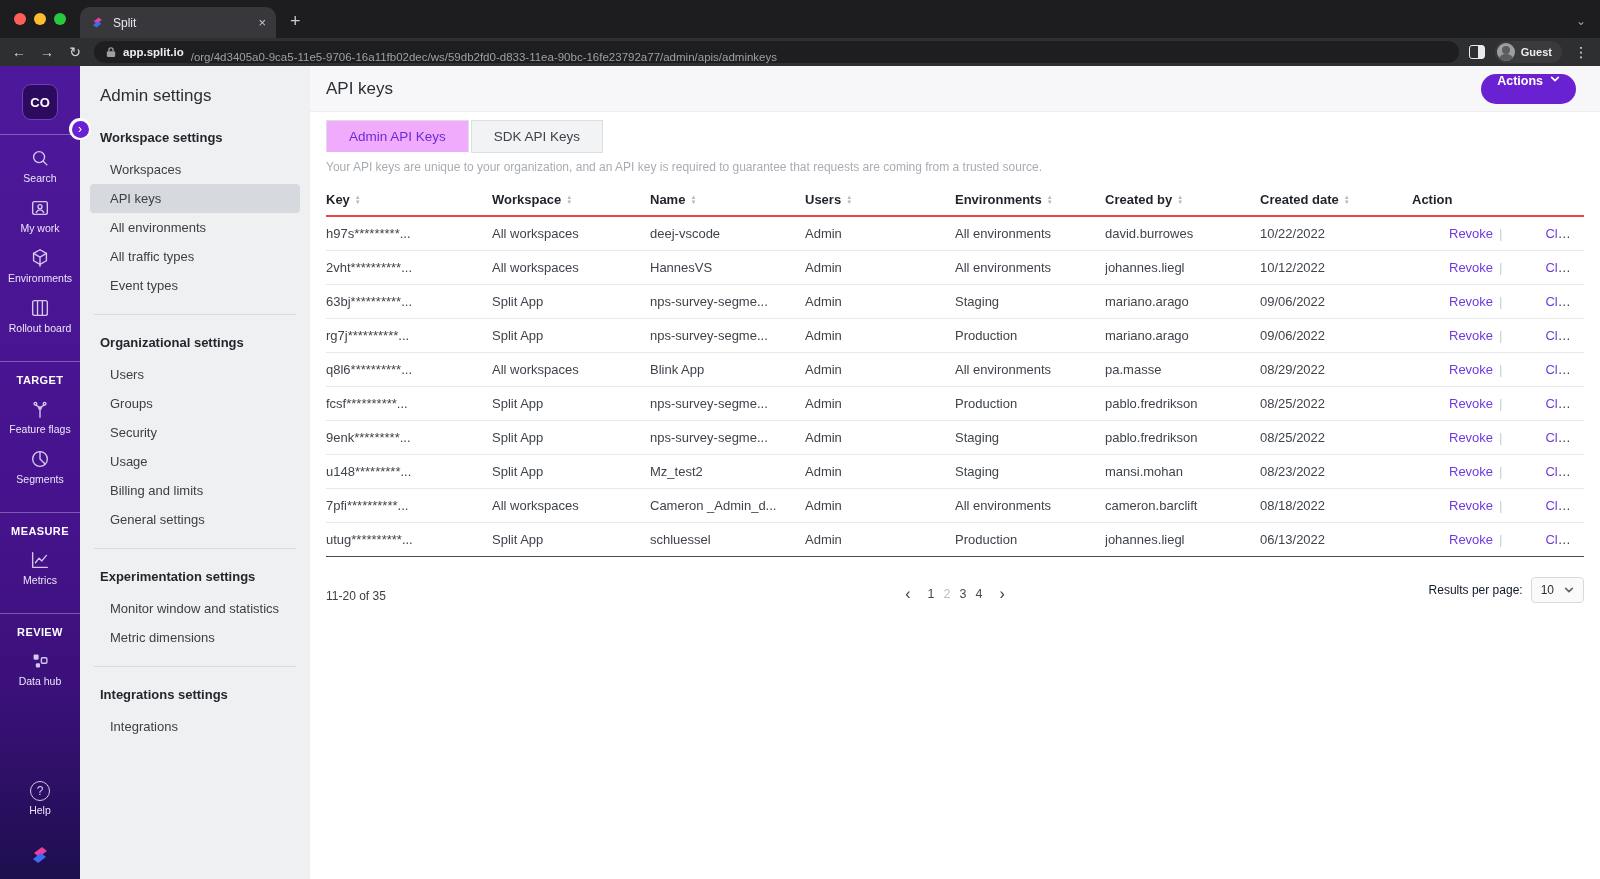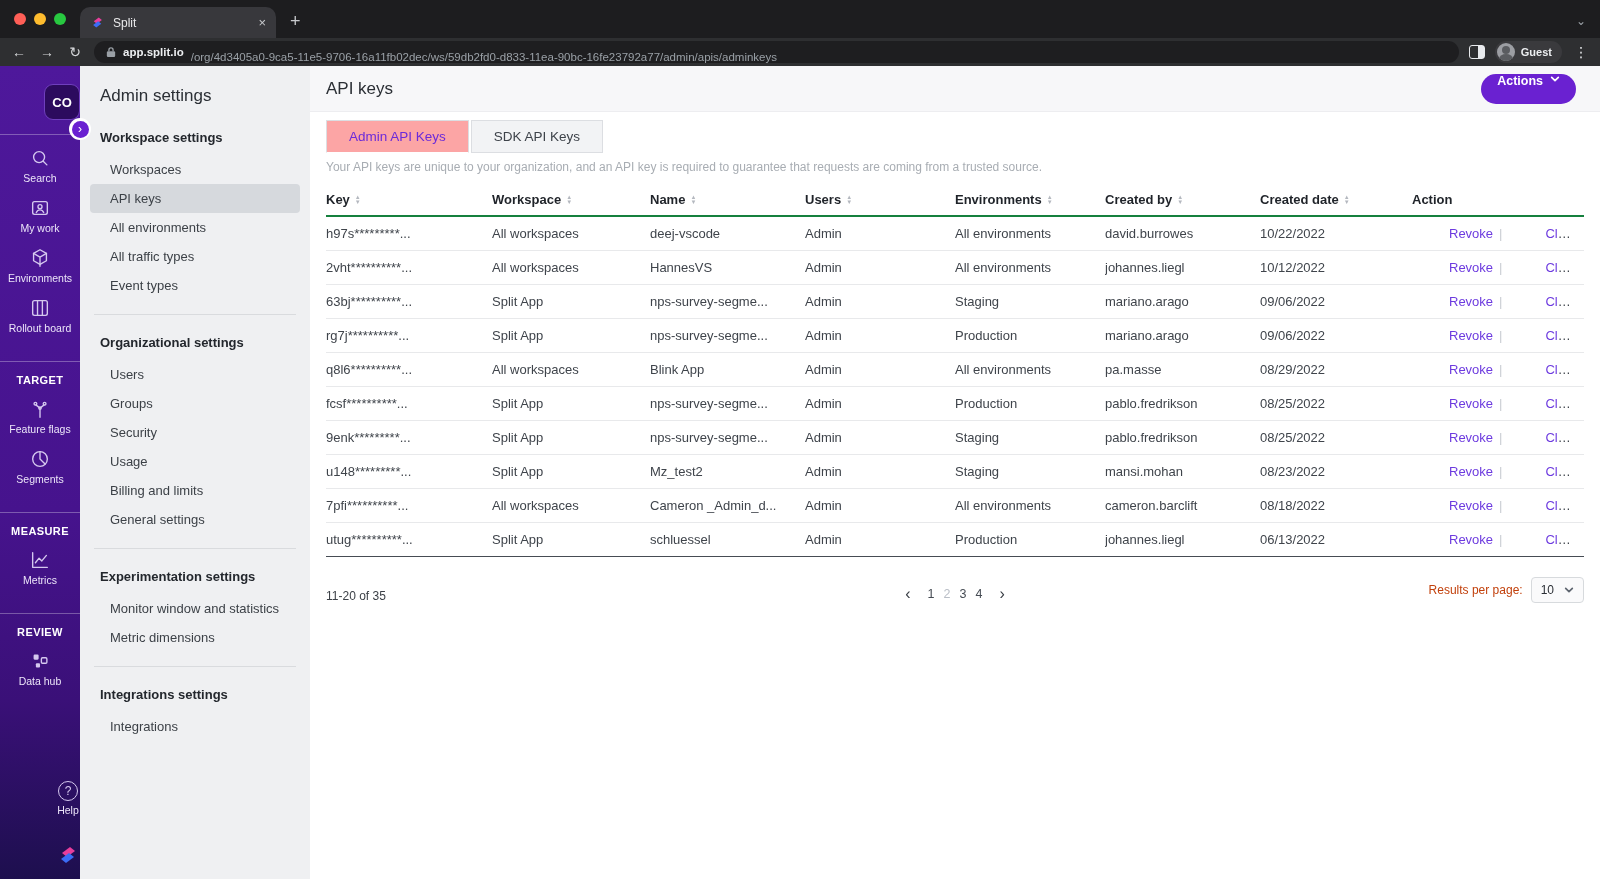--- a/index.html
+++ b/index.html
@@ -33,21 +33,21 @@
   .guest-avatar::before{ content:""; position:absolute; left:5px; top:3px; width:8px; height:8px; border-radius:50%; background:#5a5c60; }
   .guest-avatar::after{ content:""; position:absolute; left:2px; top:11px; width:14px; height:10px; border-radius:50%; background:#5a5c60; }
   .guest-label { color:#eceef0; font-size:11px; font-weight:bold; }
   .dots { color:#e8eaed; font-size:14px; letter-spacing:0; padding:0 2px; }
 
   
   .app { display:flex; height:813px; position:relative; }
 
   
   .rail { width:80px; flex:0 0 80px; background:linear-gradient(180deg,#4e189b 0%,#46138d 55%,#3a1078 78%,#1d0f4e 100%);
-          display:flex; flex-direction:column; align-items:flex-end; padding-top:18px; color:#e9e1f8; }
+          display:flex; flex-direction:column; align-items:center; padding-top:18px; color:#e9e1f8; }
   .rail-logo { width:36px; height:36px; background:#2c0b5e; border:1px solid #6f3fbd; border-radius:9px;
                color:#fff; font-weight:bold; font-size:13px; display:flex; align-items:center; justify-content:center; }
   .rail-divider { width:80px; height:1px; background:rgba(255,255,255,.3); margin:14px 0 12px; flex:0 0 auto; }
   .rail-item { display:flex; flex-direction:column; align-items:center; gap:3px; margin-bottom:13px; cursor:pointer; }
   .rail-item svg { width:22px; height:22px; stroke:#d5c8ef; fill:none; stroke-width:1.5; stroke-linecap:round; stroke-linejoin:round; }
   .rail-label { font-size:10.5px; color:#ece5f9; }
   .rail-header { font-size:11px; font-weight:bold; color:#fff; letter-spacing:.4px; margin-bottom:12px; }
   .rail-bottom { margin-top:auto; display:flex; flex-direction:column; align-items:center; padding-bottom:12px; }
   .help-circle { width:20px; height:20px; border:1.6px solid #d5c8ef; border-radius:50%;
                  display:flex; align-items:center; justify-content:center; font-size:12px; color:#d5c8ef; }
@@ -71,43 +71,43 @@
   .page-title { font-size:17px; font-weight:normal; color:#2b2f35; }
   .actions-btn { background:#6a21d1; color:#fff; border:none; border-radius:17px; height:30px;
                  padding:0 16px; font-size:12.5px; font-weight:bold; display:flex; align-items:flex-start; gap:7px;
                  font-family:"Liberation Sans", sans-serif; cursor:pointer; }
   .actions-btn svg { width:10px; height:10px; stroke:#fff; stroke-width:2; fill:none; stroke-linecap:round; stroke-linejoin:round; }
 
   .content { padding:8px 16px 0 16px; }
   .tabs { display:flex; gap:2px; }
   .tab-btn { height:33px; padding:0 22px; font-size:13.5px; background:#f2f3f5; border:1px solid #dcdee2;
              color:#3e434a; display:flex; align-items:center; font-family:"Liberation Sans", sans-serif; cursor:pointer; }
-  .tab-btn.active { background:#fca5a5; border-bottom-color:#fff; color:#6c2bd9; }
+  .tab-btn.active { background:#f0abfc; border-bottom-color:#fff; color:#6c2bd9; }
   .desc { font-size:12px; color:#a8adb3; margin:7px 0 12px; }
 
   table { border-collapse:collapse; width:100%; table-layout:fixed; border-bottom:1px solid #464c54; }
-  th { text-align:left; font-size:13px; color:#1f2329; padding:6px 8px 8px 0; border-bottom:2px solid #15803d; }
+  th { text-align:left; font-size:13px; color:#1f2329; padding:6px 8px 8px 0; border-bottom:2px solid #ef4444; }
   th .th-wrap { display:flex; align-items:center; gap:5px; }
   .sort { display:inline-flex; flex-direction:column; line-height:0; }
   .sort i { font-style:normal; font-size:6px; color:#b4b8bf; line-height:5px; }
   td { font-size:13px; color:#3f444b; height:34px; padding:0 8px 0 0; border-bottom:1px solid #e8e9eb;
        white-space:nowrap; overflow:hidden; text-overflow:ellipsis; }
   tr:last-child td { border-bottom:none; }
   td a { color:#6d3bdf; text-decoration:none; cursor:pointer;margin-left:37px; }
   .action-sep { color:#c9cdd2; margin:0 6px; }
   .c0{width:166px}.c1{width:158px}.c2{width:155px}.c3{width:150px}.c4{width:150px}.c5{width:155px}.c6{width:152px}.c7{width:auto}
 
   .pagination { position:relative; display:flex; align-items:flex-end; margin-top:16px; height:30px; }
   .range-label { font-size:12px; color:#3c4147; }
   .pager { position:absolute; left:50%; transform:translateX(-50%); display:flex; align-items:center; gap:9px; }
   .pager .arrow { font-size:16px; color:#3a3f46; cursor:pointer; padding:0 8px; }
   .pager .page { font-size:12.5px; color:#464c54; cursor:pointer; }
   .pager .page.current { color:#b9bec6; cursor:default; }
   .rpp { margin-left:auto; display:flex; align-items:center; gap:8px; }
-  .rpp-label { font-size:12px; color:#c2410c; }
+  .rpp-label { font-size:12px; color:#0f172a; }
   .rpp-select { border:1px solid #d7dadd; background:#fafafb; border-radius:4px; height:26px;
                 display:flex; align-items:center; gap:10px; padding:0 9px; font-size:12px; color:#2b2f35; cursor:pointer; }
   .rpp-select svg { width:10px; height:10px; stroke:#5f6670; stroke-width:2; fill:none; stroke-linecap:round; stroke-linejoin:round; }
 </style>
 </head>
 <body>
 
 <div class="chrome">
   <div class="tabstrip">
     <div class="traffic">

